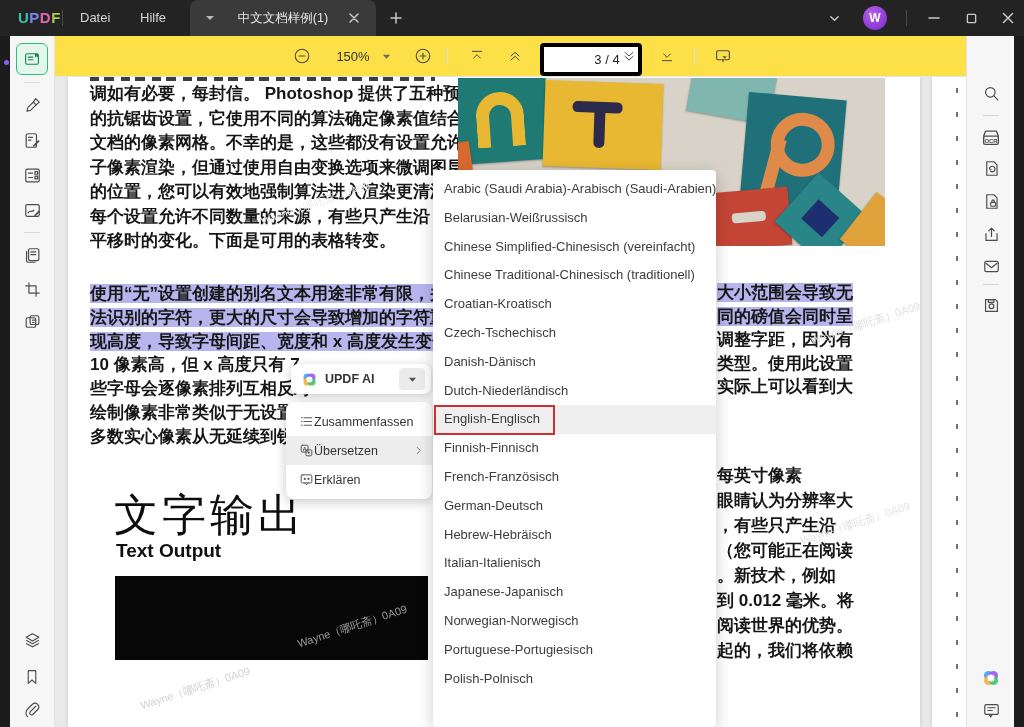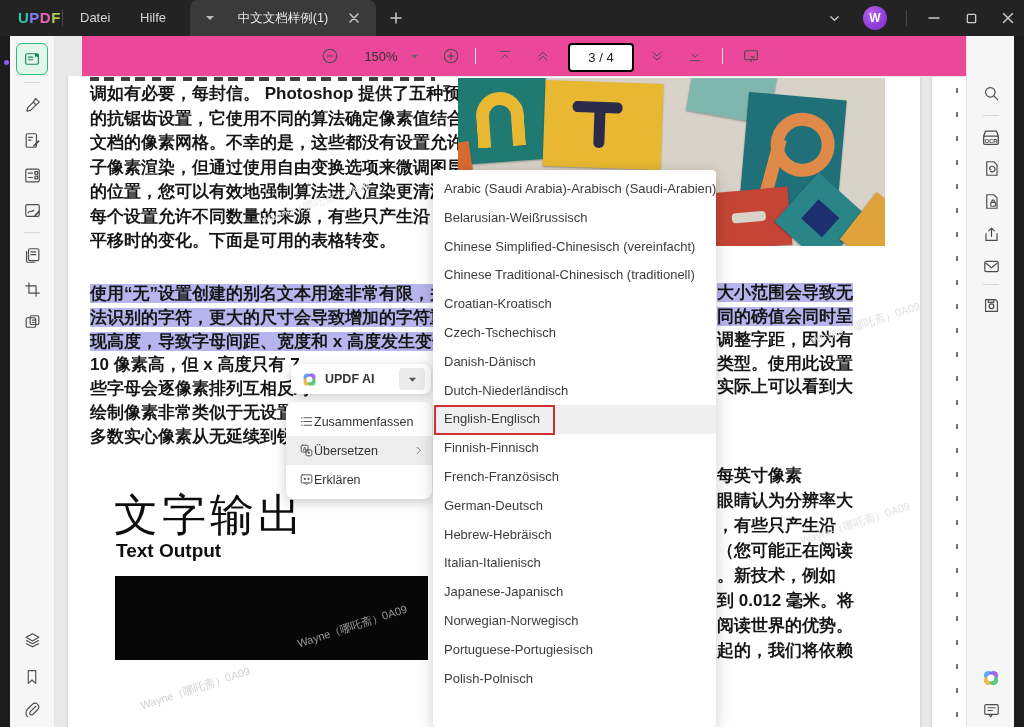--- a/index.html
+++ b/index.html
@@ -22,26 +22,26 @@
   .frame{position:absolute;top:36px;bottom:0;width:10px;background:#1c1c1c;z-index:40;}
   .sidebar{position:absolute;top:36px;bottom:0;background:#f6f6f6;z-index:39;}
   .sb-left{left:10px;width:44px;border-right:1px solid #e3e3e3;}
   .sb-right{left:966px;width:48px;border-left:1px solid #e3e3e3;}
   .sb-btn{position:absolute;left:50%;transform:translateX(-50%);width:30px;height:30px;border-radius:6px;
           display:flex;align-items:center;justify-content:center;}
   .sb-btn.active{background:#e2f6ec;border:1.5px solid #2ebd7d;}
   .sb-div{position:absolute;left:50%;transform:translateX(-50%);width:16px;height:1px;background:#d7d7d7;}
   .notif-dot{position:absolute;left:4px;top:60px;width:5px;height:5px;border-radius:50%;background:#8a5cf6;z-index:41;}
   
-  .toolbar{position:absolute;left:54px;top:36px;width:912px;height:40px;background:#ec4899;border-bottom:1px solid #e5e5e5;z-index:30;margin-left:28px;}
+  .toolbar{position:absolute;left:54px;top:36px;width:912px;height:40px;background:#fde047;border-bottom:1px solid #e5e5e5;z-index:30;}
   .tl{position:absolute;top:0;height:40px;display:flex;align-items:center;justify-content:center;}
   .tl-sep{position:absolute;top:12px;width:1px;height:16px;background:#dedede;}
   .zoomtxt{font-size:13px;color:#333;}
-  .pagebox{position:absolute;left:486px;top:7px;width:62px;height:25px;background:#fff;border:2px solid #000000;border-radius:4px;
-           font-size:13px;color:#222;display:flex;align-items:center;justify-content:center;}
+  .pagebox{position:absolute;left:486px;top:7px;width:62px;height:25px;background:#fff;border:4px solid #000000;border-radius:4px;
+           font-size:13px;color:#222;display:flex;align-items:center;justify-content:center;padding-left:32px;}
   
   .viewport{position:absolute;left:54px;top:76px;width:912px;height:651px;background:#e9e9e9;overflow:hidden;}
   .page{position:absolute;left:14px;top:0;width:852px;height:651px;background:#fff;box-shadow:0 1px 4px rgba(0,0,0,.15);}
   .sliver{position:absolute;left:878px;top:0;width:34px;height:651px;background:#fff;box-shadow:0 1px 4px rgba(0,0,0,.15);}
   .sliver-marks{position:absolute;right:8px;top:12px;bottom:0;width:2px;
     background:repeating-linear-gradient(180deg,#444 0 5px,transparent 5px 24px);opacity:.75;}
   .cjk{font-weight:600;color:#161616;}
   .docline{white-space:nowrap;font-size:17px;}
   .para{position:absolute;}
   .hl{background:#b7b5ed;}

